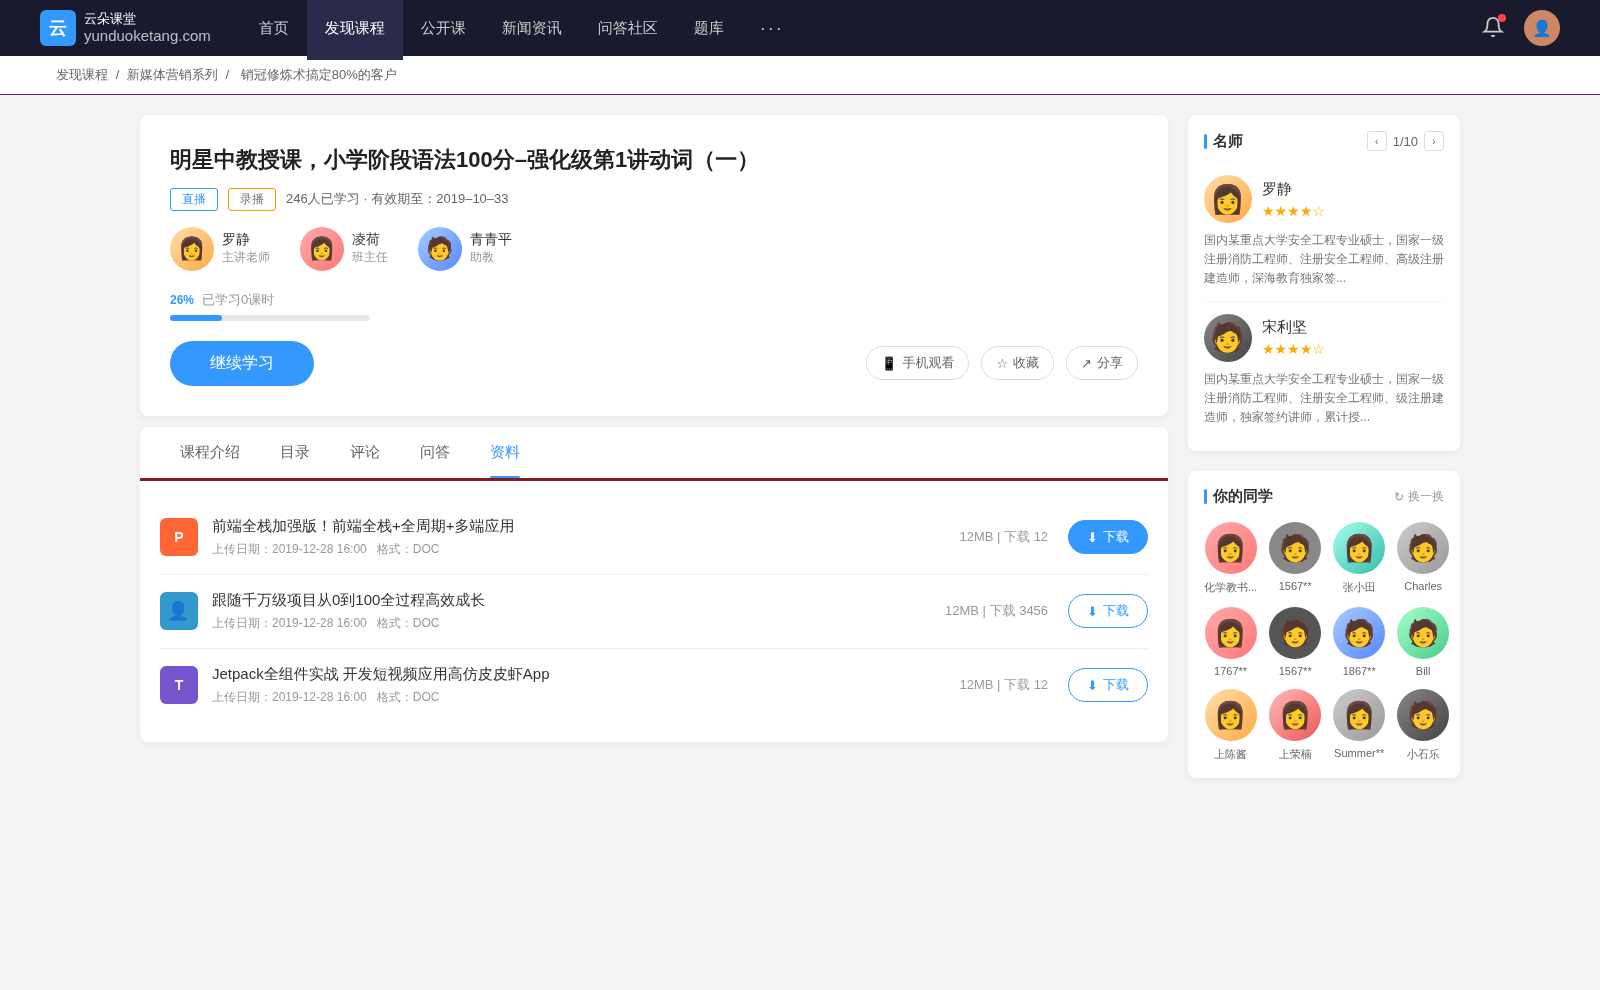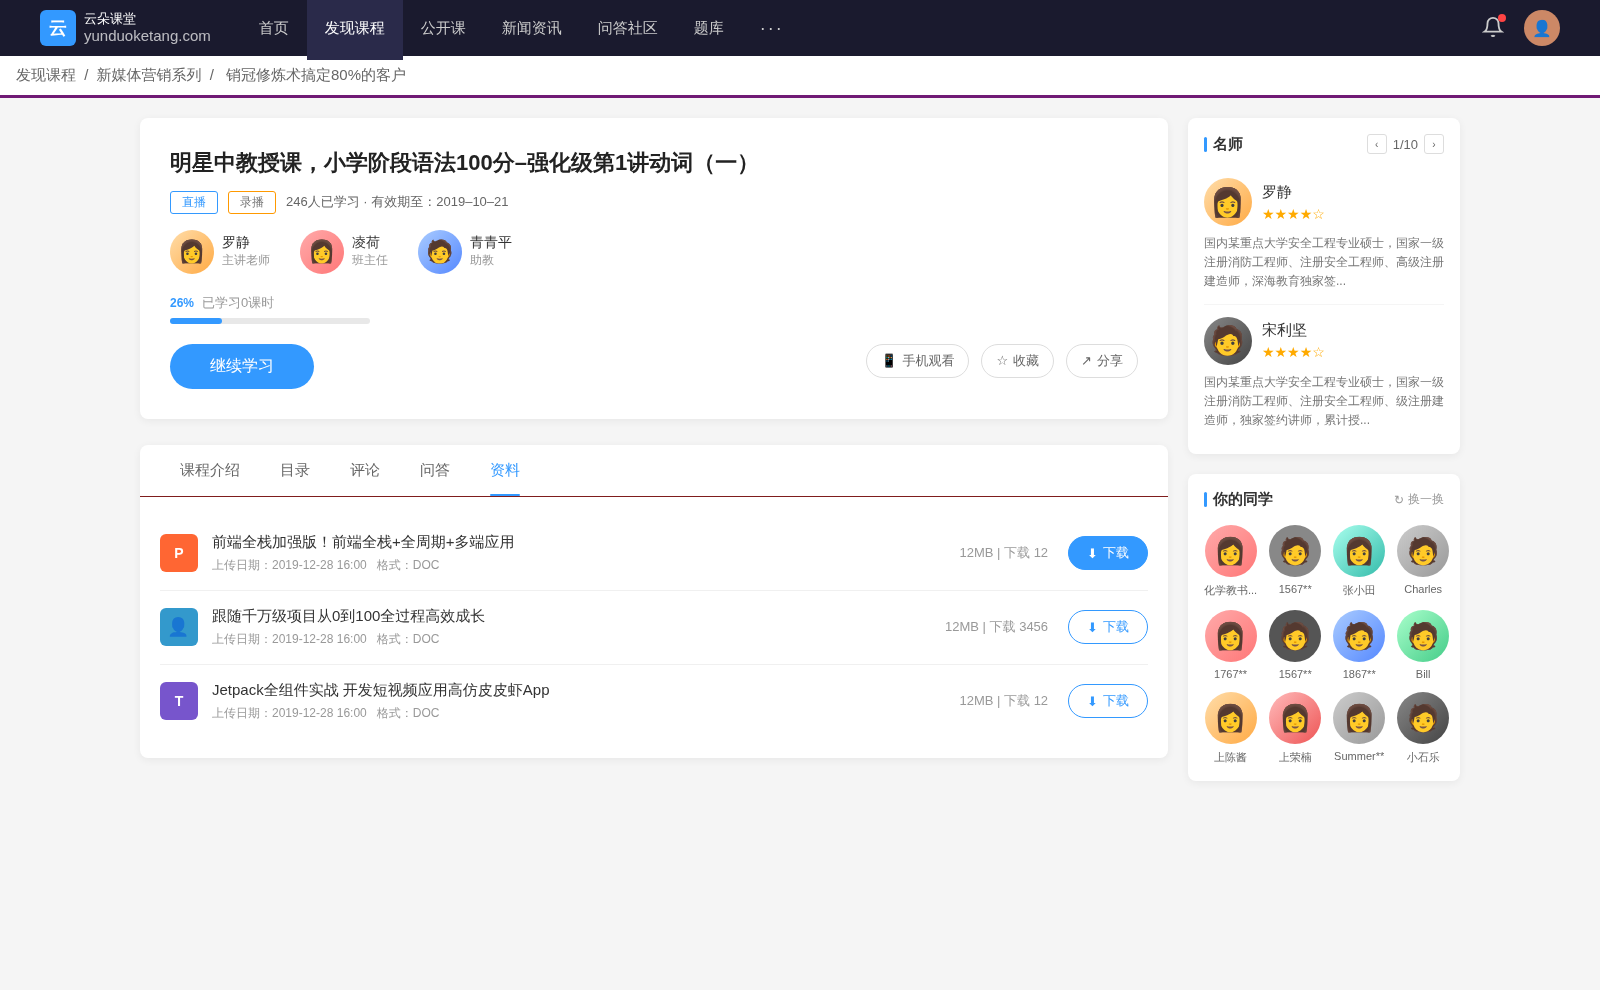--- a/index.html
+++ b/index.html
@@ -13,56 +13,56 @@
     .nav-items { display: flex; align-items: center; gap: 0; flex: 1; }
     .nav-item { color: #ccc; padding: 0 18px; height: 64px; display: flex; align-items: center; cursor: pointer; font-size: 15px; transition: background 0.2s; }
     .nav-item.active { background: #2a2a4a; color: white; }
     .nav-more { color: #ccc; padding: 0 18px; height: 56px; display: flex; align-items: center; cursor: pointer; font-size: 18px; letter-spacing: 2px; }
     .nav-right { margin-left: auto; display: flex; align-items: center; gap: 20px; }
     .bell-icon { position: relative; cursor: pointer; }
     .bell-dot { position: absolute; top: -2px; right: -2px; width: 8px; height: 8px; background: #ff4444; border-radius: 50%; }
     .avatar-nav { width: 36px; height: 36px; border-radius: 50%; background: #cc8866; overflow: hidden; cursor: pointer; display: flex; align-items: center; justify-content: center; color: white; font-size: 16px; }
 
     
-    .breadcrumb { background: white; padding: 10px 16px; border-bottom: 3px solid #701a75; font-size: 15px; color: #666; }
+    .breadcrumb { background: white; padding: 10px 56px; border-bottom: 1px solid #701a75; font-size: 13px; color: #666; }
     .breadcrumb a { color: #666; text-decoration: none; }
     .breadcrumb span { margin: 0 4px; }
 
     
     .main-container { max-width: 1400px; margin: 20px auto; padding: 0 40px; display: flex; gap: 20px; }
 
     
     .left-content { flex: 1; min-width: 0; }
 
     
-    .course-card { background: white; border-radius: 8px; padding: 30px; margin-bottom: 26px; box-shadow: 0 2px 8px rgba(0,0,0,0.06); }
+    .course-card { background: white; border-radius: 8px; padding: 30px; margin-bottom: 11px; box-shadow: 0 2px 8px rgba(0,0,0,0.06); }
     .course-title { font-size: 22px; font-weight: bold; color: #222; margin-bottom: 12px; line-height: 1.4; }
     .course-meta { display: flex; align-items: center; gap: 10px; margin-bottom: 16px; color: #666; font-size: 13px; }
     .badge { padding: 2px 11px; border-radius: 3px; font-size: 12px; font-weight: 500; }
     .badge-live { color: #3399ff; border: 1px solid #3399ff; }
     .badge-record { color: #737373; border: 1px solid #ff9900; }
     .teachers { display: flex; gap: 30px; margin-bottom: 20px; }
     .teacher-item { display: flex; align-items: center; gap: 8px; }
     .teacher-avatar { width: 44px; height: 44px; border-radius: 50%; background: #ddd; overflow: hidden; display: flex; align-items: center; justify-content: center; }
     .teacher-info .name { font-size: 14px; font-weight: 500; color: #333; }
     .teacher-info .role { font-size: 12px; color: #999; }
     .progress-section { margin-bottom: 20px; }
     .progress-label { display: flex; align-items: center; gap: 8px; margin-bottom: 6px; }
     .progress-pct { color: #3399ff; font-size: 12px; font-weight: bold; }
     .progress-sub { color: #999; font-size: 13px; }
     .progress-bar-bg { height: 6px; background: #e8e8e8; border-radius: 3px; width: 200px; }
     .progress-bar-fill { height: 6px; background: #3399ff; border-radius: 3px; width: 26%; }
-    .action-row { display: flex; align-items: flex-start; gap: 12px; }
+    .action-row { display: flex; align-items: center; gap: 12px; }
     .btn-continue { background: #3399ff; color: white; border: none; border-radius: 24px; padding: 12px 40px; font-size: 16px; cursor: pointer; font-weight: 500; }
     .action-btns { margin-left: auto; display: flex; gap: 12px; }
     .action-btn { display: flex; align-items: center; gap: 5px; color: #666; background: none; border: 1px solid #ddd; border-radius: 20px; padding: 7px 14px; cursor: pointer; font-size: 13px; }
 
     
     .tabs-section { background: white; border-radius: 8px; box-shadow: 0 2px 8px rgba(0,0,0,0.06); }
-    .tabs-nav { display: flex; border-bottom: 1px solid #7f1d1d; padding: 0 20px; }
+    .tabs-nav { display: flex; border-bottom: 3px solid #7f1d1d; padding: 0 20px; }
     .tab-item { padding: 16px 20px; cursor: pointer; font-size: 15px; color: #666; position: relative; }
     .tab-item.active { color: #3399ff; }
     .tab-item.active::after { content: ''; position: absolute; bottom: 0; left: 20px; right: 20px; height: 2px; background: #3399ff; border-radius: 1px; }
     .tab-content { padding: 20px; }
 
     
     .file-item { display: flex; align-items: center; padding: 16px 0; border-bottom: 1px solid #f0f0f0; }
     .file-item:last-child { border-bottom: none; }
     .file-icon { width: 38px; height: 38px; border-radius: 6px; display: flex; align-items: center; justify-content: center; color: white; font-weight: bold; font-size: 14px; margin-right: 14px; flex-shrink: 0; }
     .file-icon.orange { background: #ff6633; }
@@ -151,21 +151,21 @@
 
 <div class="main-container">
 
   <div class="left-content">
 
     <div class="course-card">
       <div class="course-title">明星中教授课，小学阶段语法100分–强化级第1讲动词（一）</div>
       <div class="course-meta">
         <span class="badge badge-live">直播</span>
         <span class="badge badge-record">录播</span>
-        <span>246人已学习 · 有效期至：2019–10–21</span>
+        <span>246人已学习 · 有效期至：2019–10–33</span>
       </div>
       <div class="teachers">
         <div class="teacher-item">
           <div class="teacher-avatar av-orange">
               <span style="font-size:22px">👩</span>
             </div>
           <div class="teacher-info">
             <div class="name">罗静</div>
             <div class="role">主讲老师</div>
           </div>

